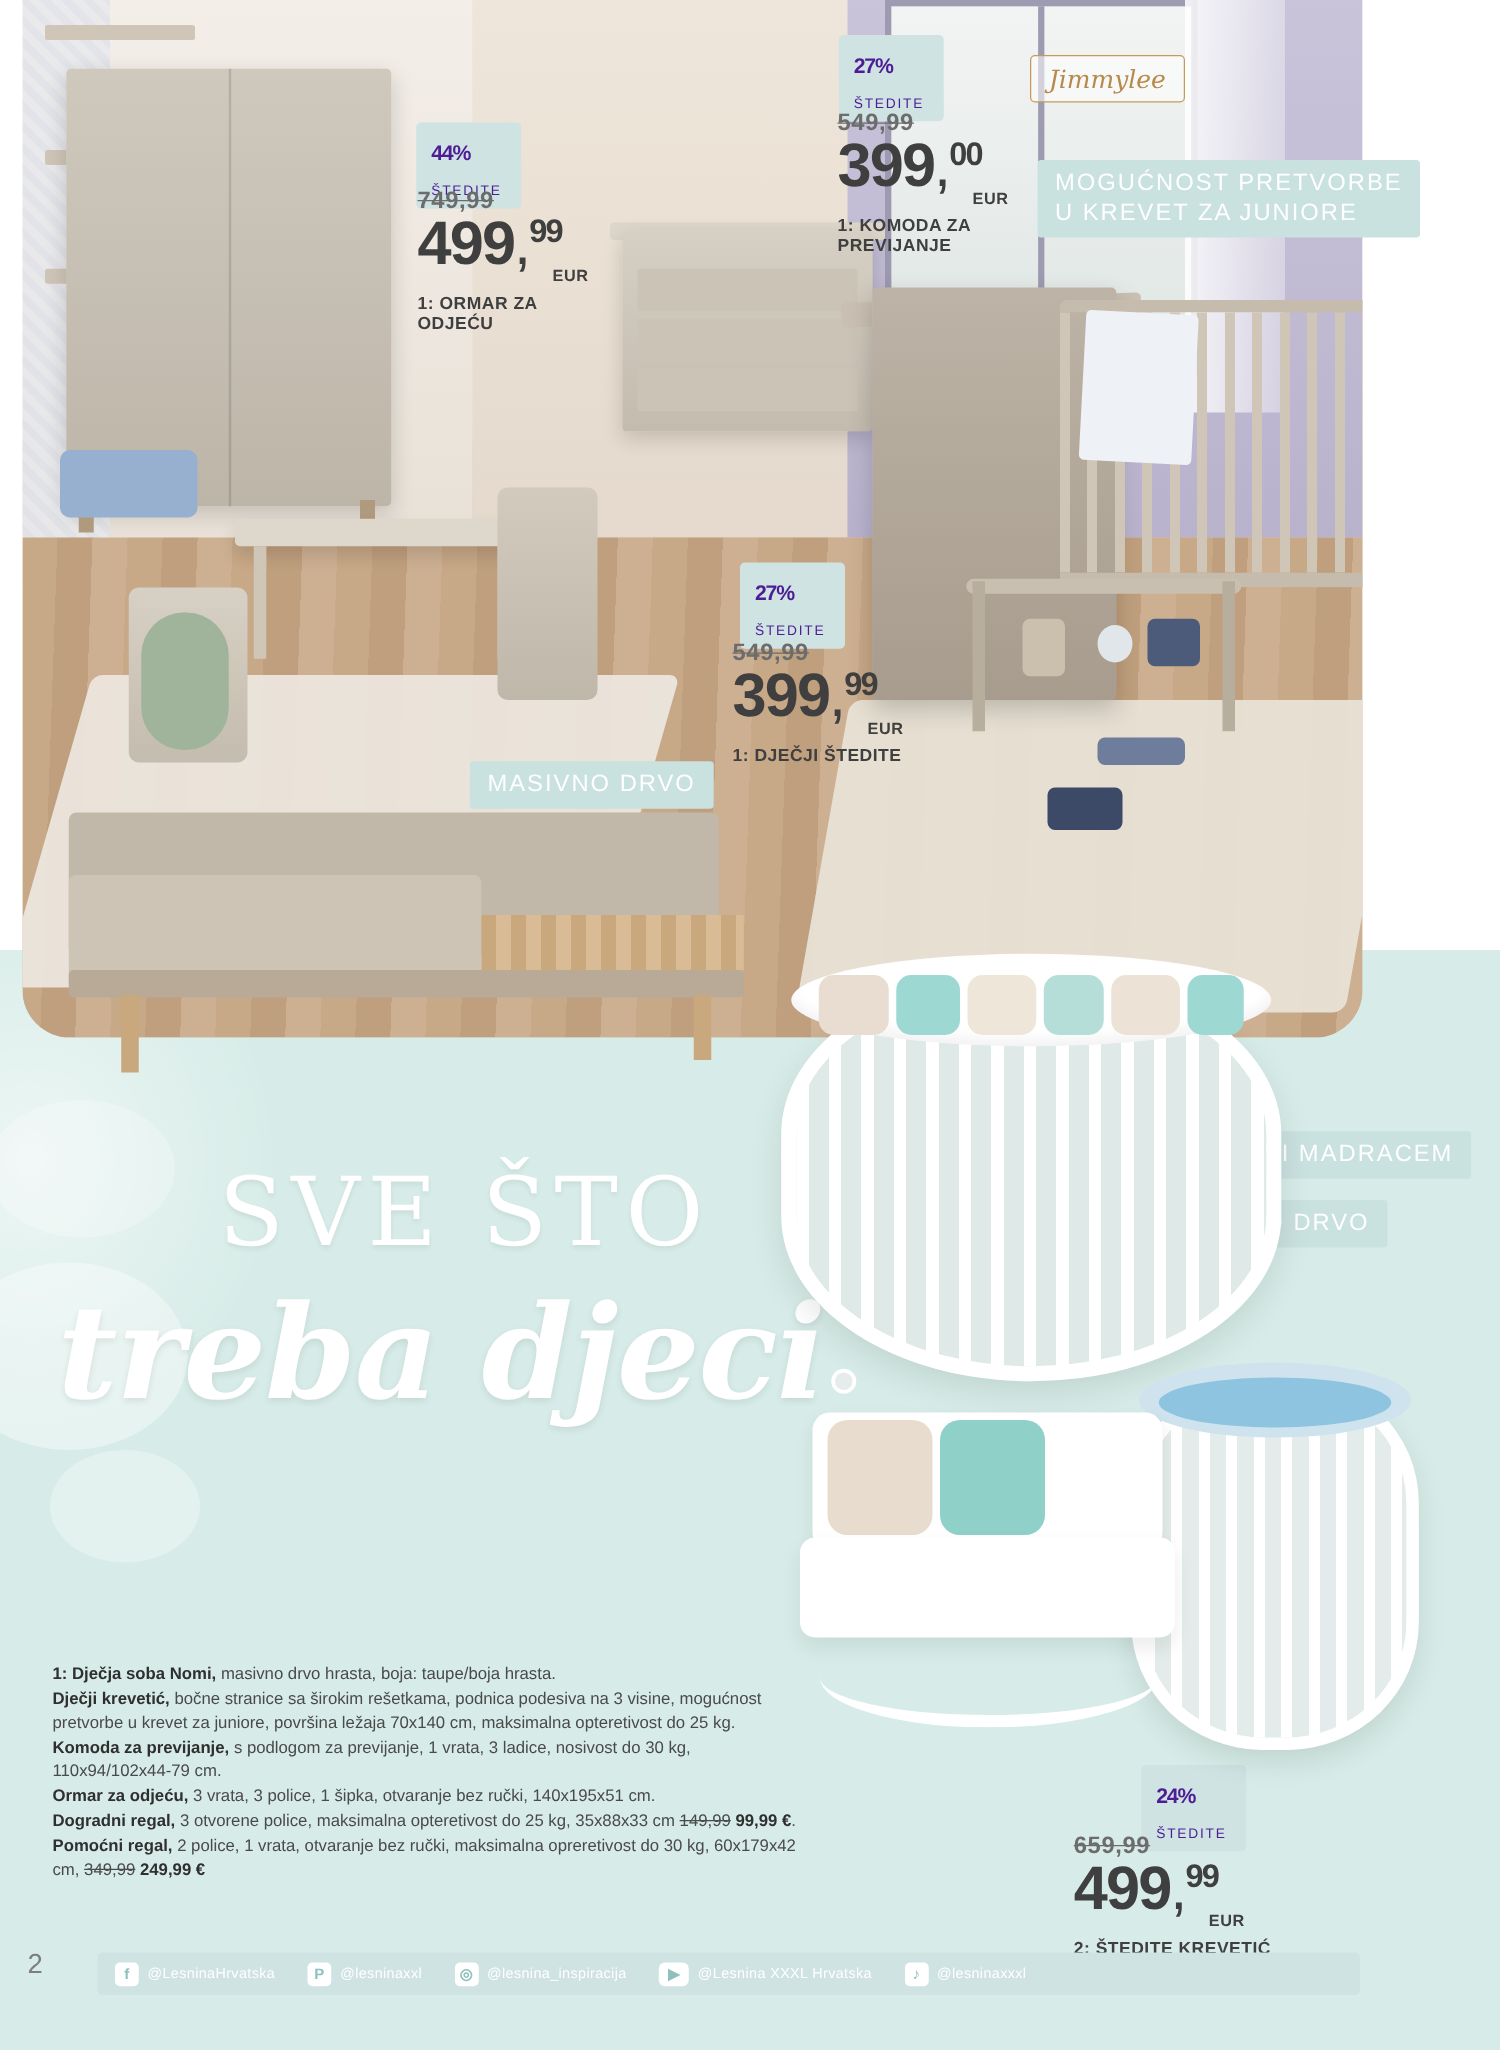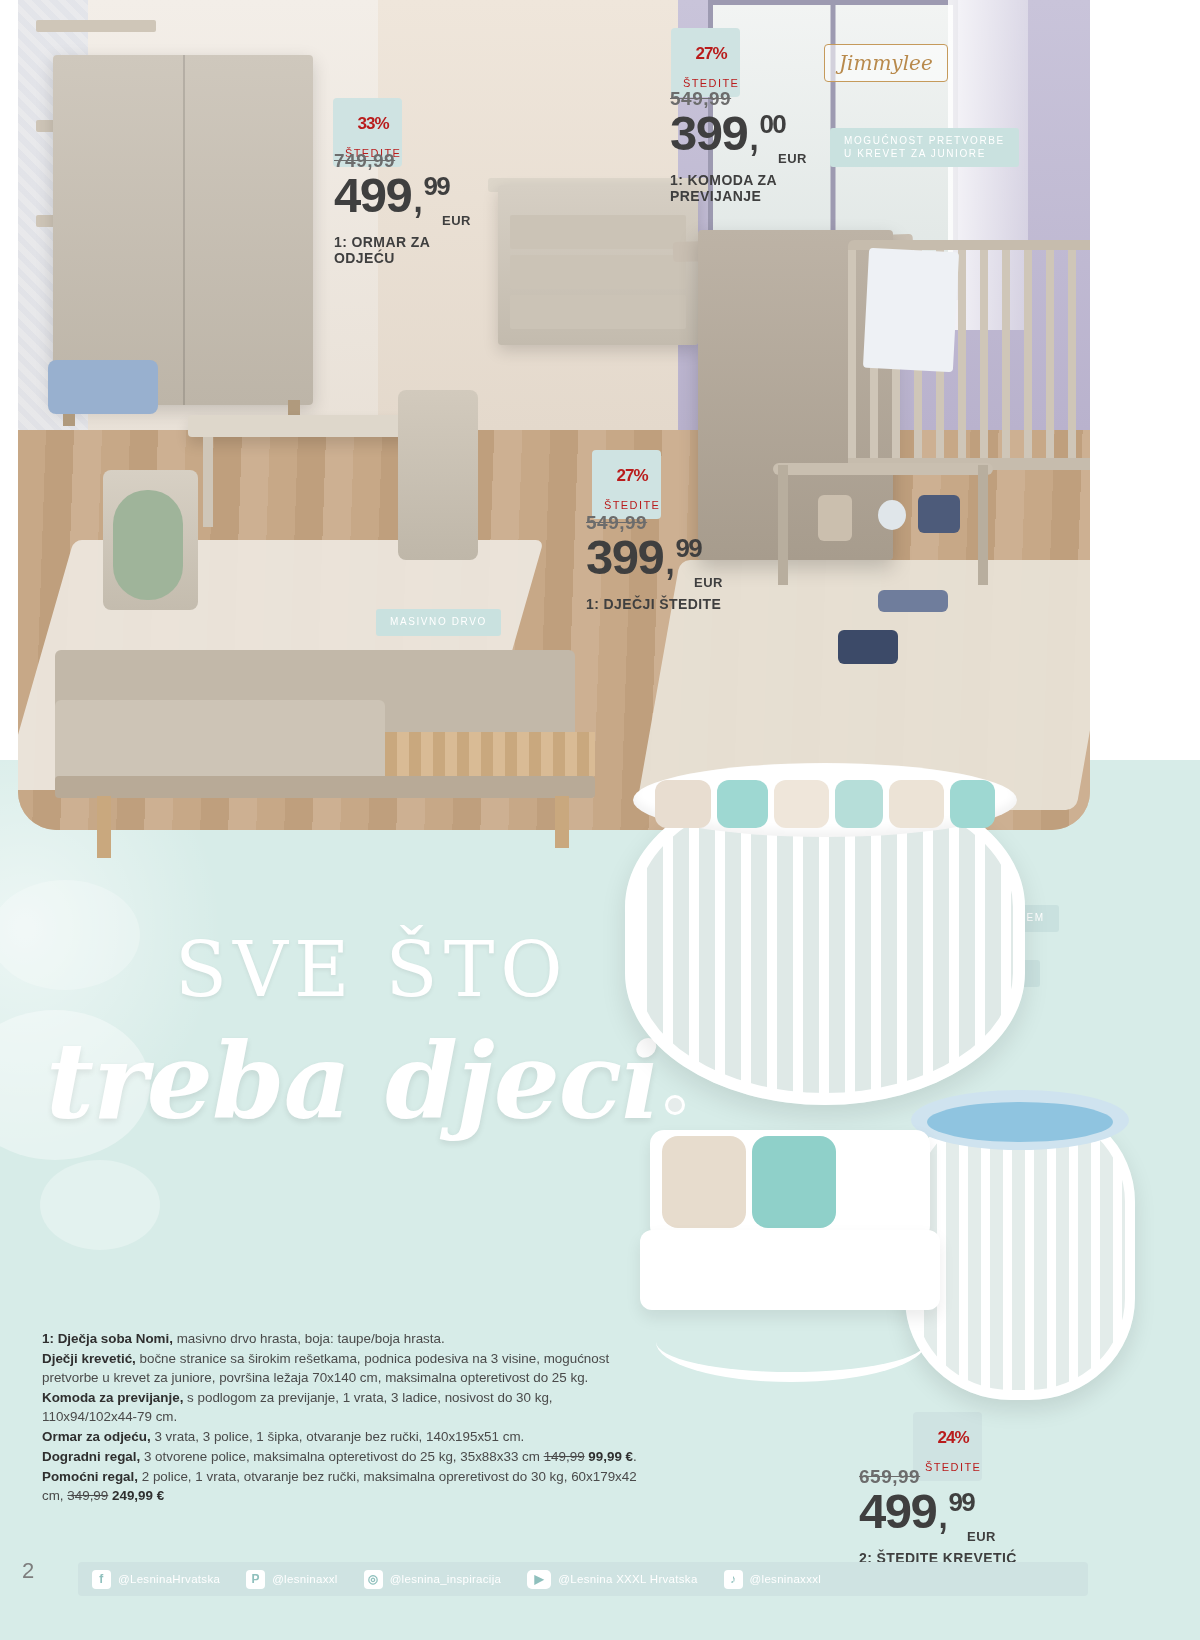--- a/index.html
+++ b/index.html
@@ -116,39 +116,39 @@
   }
   .jb-back{position:absolute;left:20px;top:10px;width:520px;height:115px;background:#c2b8a9;border-radius:6px;}
   .jb-front{position:absolute;left:20px;top:60px;width:330px;height:90px;background:#cdc4b6;border-radius:6px;}
   .jb-slats{position:absolute;left:350px;top:92px;width:210px;height:44px;background:repeating-linear-gradient(90deg,#c9a87e 0 12px,#d9bb95 12px 24px);}
   .jb-base{position:absolute;left:20px;top:136px;width:540px;height:22px;background:#b8aa97;border-radius:4px;}
   .jb-leg1{position:absolute;left:62px;top:156px;width:14px;height:62px;background:#c9a87e;}
   .jb-leg2{position:absolute;left:520px;top:156px;width:14px;height:52px;background:#c9a87e;}
 
   
   .badge-pct{
-    position:absolute;background:#cfe3e2;color:#b91c1c;border-radius:4px;
-    padding:6px 1px 8px 12px;text-align:center;line-height:1;
+    position:absolute;background:#cfe3e2;color:#4c1d95;border-radius:4px;
+    padding:6px 16px 8px 12px;line-height:1;
   }
   .badge-pct .num{font-size:30px;font-weight:700;letter-spacing:-1px;}
   .badge-pct .num span{font-size:17px;font-weight:700;}
   .badge-pct .save{font-size:11px;letter-spacing:1.4px;margin-top:14px;}
 
   .price-block{position:absolute;color:#3f3f3f;}
   .price-old{font-size:19px;color:#6c6c6c;text-decoration:line-through;font-weight:700;letter-spacing:.5px;}
   .price-new{font-size:49px;font-weight:800;letter-spacing:-1.5px;line-height:.95;white-space:nowrap;}
   .price-new .cents{font-size:26px;font-weight:800;vertical-align:super;}
   .price-new .slash{font-weight:400;}
   .price-eur{font-size:13px;font-weight:700;letter-spacing:.5px;}
   .price-label{font-size:14px;font-weight:700;letter-spacing:.4px;margin-top:6px;line-height:1.2;}
 
   
   .tag{
     position:absolute;background:#c9e1df;color:#ffffff;border-radius:3px;
-    padding:7px 14px;font-size:10px;letter-spacing:1.6px;line-height:1.25;
+    padding:7px 14px;font-size:19px;letter-spacing:1.6px;line-height:1.25;
   }
   .brand-badge{
     position:absolute;border:1px solid #c59a5b;border-radius:4px;
     padding:6px 14px;color:#b8894b;font-family:"DejaVu Serif", serif;
     font-style:italic;font-size:20px;background:rgba(255,255,255,.55);
   }
 
   
   .headline1{
     position:absolute;left:175px;top:925px;
@@ -284,21 +284,21 @@
 <div class="junior-bed">
   <div class="jb-back"></div>
   <div class="jb-slats"></div>
   <div class="jb-front"></div>
   <div class="jb-base"></div>
   <div class="jb-leg1"></div>
   <div class="jb-leg2"></div>
 </div>
 
 <div class="badge-pct" style="left:333px;top:98px">
-  <div class="num"><span>33</span><span>%</span></div>
+  <div class="num"><span>44</span><span>%</span></div>
   <div class="save">ŠTEDITE</div>
 </div>
 <div class="price-block" style="left:334px;top:150px">
   <div class="price-old">749,99</div>
   <div class="price-new">
     <span>499</span><span class="slash">,</span><span class="cents">99</span>
   </div>
   <div class="price-eur" style="margin-left:108px;margin-top:-6px">EUR</div>
   <div class="price-label" style="white-space:pre-line">1:  ORMAR ZA
 ODJEĆU</div>

